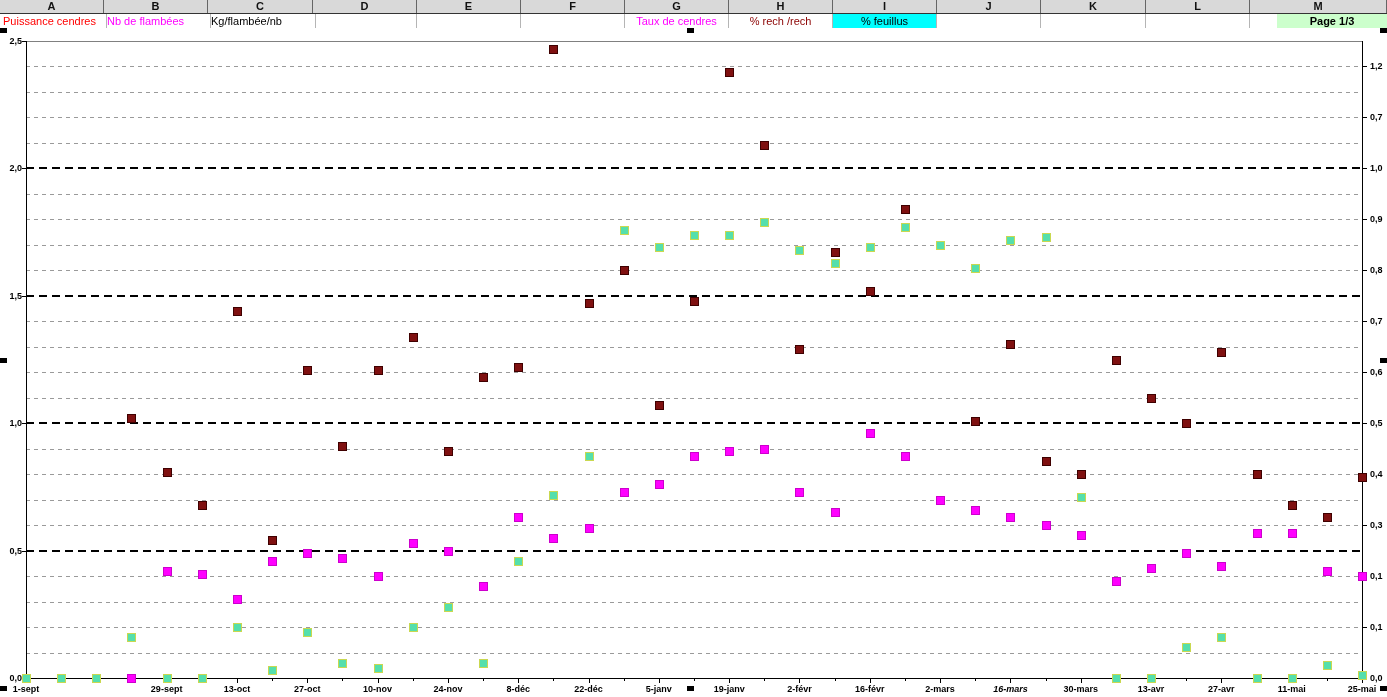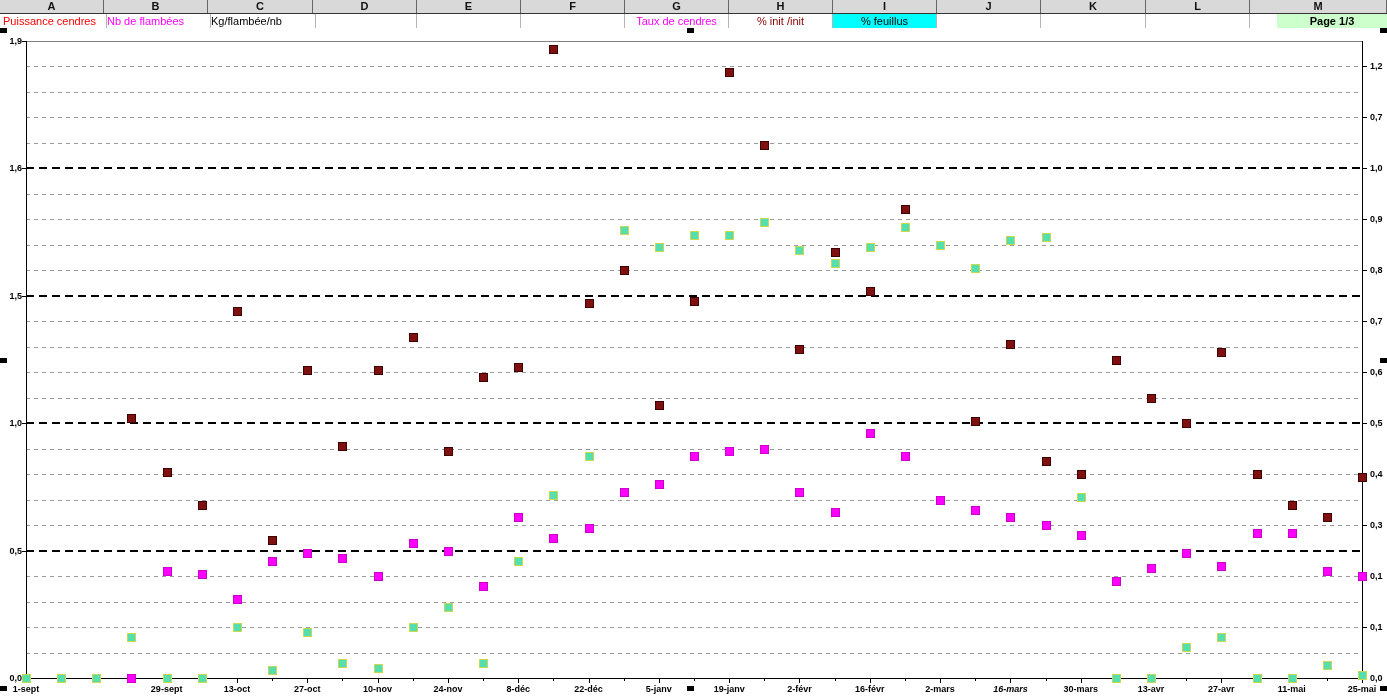--- a/index.html
+++ b/index.html
@@ -50,21 +50,21 @@
   </div>
 
 <div id="legendrow">
   <div class="legcell pad" style="left:0;width:103px;color:#FF0000;">Puissance cendres</div>
   <div class="legcell pad" style="left:104px;width:103px;color:#FF00FF;">Nb de flambées</div>
   <div class="legcell pad" style="left:208px;width:104px;color:#000;">Kg/flambée/nb</div>
   <div class="legcell" style="left:313px;width:103px;"></div>
   <div class="legcell" style="left:417px;width:103px;"></div>
   <div class="legcell" style="left:521px;width:103px;"></div>
   <div class="legcell center" style="left:625px;width:103px;color:#FF00FF;">Taux de cendres</div>
-  <div class="legcell center" style="left:729px;width:103px;color:#8B0000;">% init /init</div>
+  <div class="legcell center" style="left:729px;width:103px;color:#8B0000;">% rech /rech</div>
   <div class="legcell center" style="left:833px;width:103px;color:#000;background:#00FFFF;">% feuillus</div>
   <div class="legcell" style="left:937px;width:103px;"></div>
   <div class="legcell" style="left:1041px;width:104px;"></div>
   <div class="legcell" style="left:1146px;width:103px;"></div>
   <div class="legcell center" style="left:1277px;width:110px;background:#CCFFCC;font-weight:bold;border-right:none;">Page 1/3</div>
 </div>
 
 <div id="chart">
     <div class="gridline grid-top" style="left: 26px; top: 13px; width: 1336px;"></div>
     <div class="gridline grid-gray" style="left: 26px; top: 624.52px; width: 1336px;"></div>
@@ -95,23 +95,23 @@
     <div class="axisline" style="left: 1362px; top: 13px; width: 1px; height: 637px;"></div>
     <div class="axisline" style="left: 26px; top: 650px; width: 1337px; height: 1px;"></div>
     <div class="ticklab" style="left: 4px; top: 645px; width: 18px; text-align: right;">0,0</div>
     <div class="tick" style="left: 22px; top: 650px; width: 4px; height: 1px;"></div>
     <div class="ticklab" style="left: 4px; top: 517.6px; width: 18px; text-align: right;">0,5</div>
     <div class="tick" style="left: 22px; top: 522.6px; width: 4px; height: 1px;"></div>
     <div class="ticklab" style="left: 4px; top: 390.2px; width: 18px; text-align: right;">1,0</div>
     <div class="tick" style="left: 22px; top: 395.2px; width: 4px; height: 1px;"></div>
     <div class="ticklab" style="left: 4px; top: 262.8px; width: 18px; text-align: right;">1,5</div>
     <div class="tick" style="left: 22px; top: 267.8px; width: 4px; height: 1px;"></div>
-    <div class="ticklab" style="left: 4px; top: 135.4px; width: 18px; text-align: right;">1,6</div>
+    <div class="ticklab" style="left: 4px; top: 135.4px; width: 18px; text-align: right;">2,0</div>
     <div class="tick" style="left: 22px; top: 140.4px; width: 4px; height: 1px;"></div>
-    <div class="ticklab" style="left: 4px; top: 8px; width: 18px; text-align: right;">1,9</div>
+    <div class="ticklab" style="left: 4px; top: 8px; width: 18px; text-align: right;">2,5</div>
     <div class="tick" style="left: 22px; top: 13px; width: 4px; height: 1px;"></div>
     <div class="ticklab" style="left: 1370px; top: 645px;">0,0</div>
     <div class="tick" style="left: 1363px; top: 650px; width: 4px; height: 1px;"></div>
     <div class="ticklab" style="left: 1370px; top: 594.04px;">0,1</div>
     <div class="tick" style="left: 1363px; top: 599.04px; width: 4px; height: 1px;"></div>
     <div class="ticklab" style="left: 1370px; top: 543.08px;">0,1</div>
     <div class="tick" style="left: 1363px; top: 548.08px; width: 4px; height: 1px;"></div>
     <div class="ticklab" style="left: 1370px; top: 492.12px;">0,3</div>
     <div class="tick" style="left: 1363px; top: 497.12px; width: 4px; height: 1px;"></div>
     <div class="ticklab" style="left: 1370px; top: 441.16px;">0,4</div>

